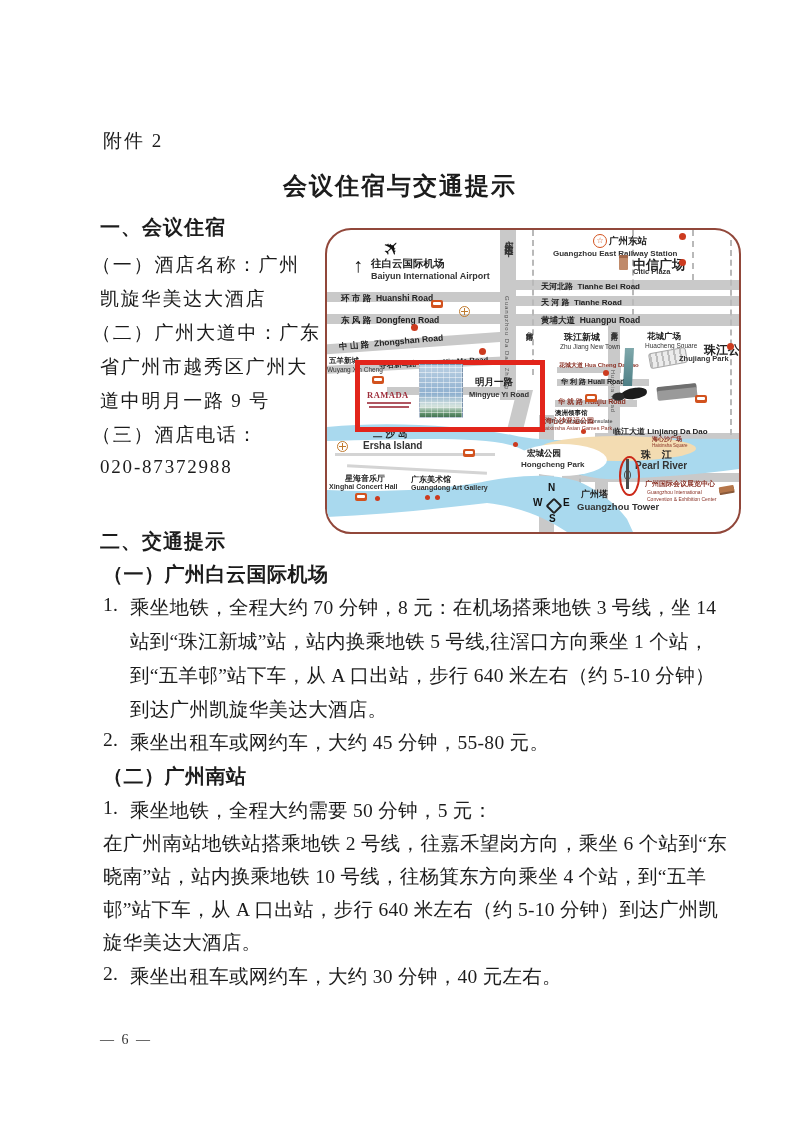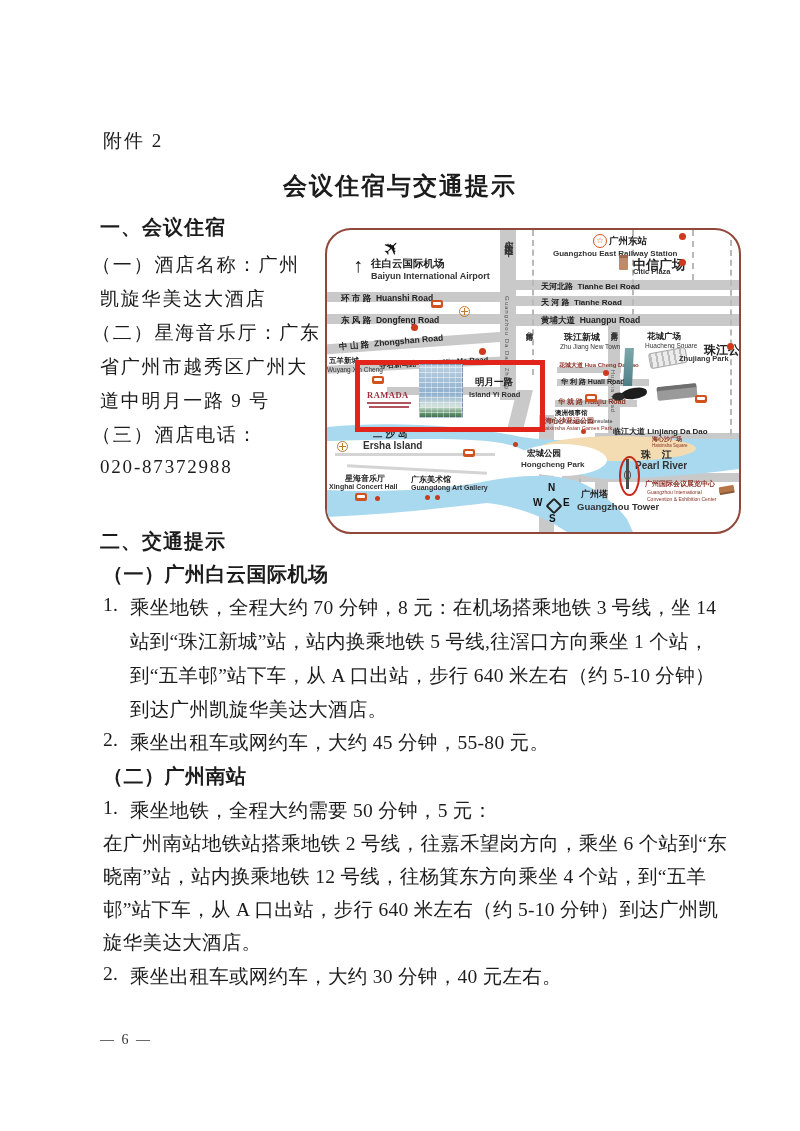--- a/index.html
+++ b/index.html
@@ -67,21 +67,21 @@
 <body>
 
 <div class="page">
 
   <div class="abs attach" style="left:103px;top:128px;">附件 2</div>
   <div class="abs doctitle" style="left:0;top:170px;width:800px;text-align:center;">会议住宿与交通提示</div>
   <div class="abs h1" style="left:100px;top:214px;">一、会议住宿</div>
 
   <div class="abs colline" style="left:92px;top:252px;">（一）酒店名称：广州</div>
   <div class="abs colline" style="left:100px;top:286px;">凯旋华美达大酒店</div>
-  <div class="abs colline" style="left:92px;top:320px;">（二）星海音乐厅：广东</div>
+  <div class="abs colline" style="left:92px;top:320px;">（二）广州大道中：广东</div>
   <div class="abs colline" style="left:100px;top:354px;">省广州市越秀区广州大</div>
   <div class="abs colline" style="left:100px;top:388px;">道中明月一路 9 号</div>
   <div class="abs colline" style="left:92px;top:422px;">（三）酒店电话：</div>
   <div class="abs colline" style="left:100px;top:456px;">020-87372988</div>
 
   <div class="map">
 
     <div class="road-v" style="left:173px;top:0;width:16px;height:170px;"></div>
     <div class="road-v" style="left:212px;top:185px;width:15px;height:117px;"></div>
     <div class="road-v" style="left:185px;top:160px;width:16px;height:40px;transform:skewX(-14deg);"></div>
@@ -146,21 +146,21 @@
     <div class="mlabel" style="left:2px;top:126px;font-size:7.5px;">五羊新城</div>
     <div class="elabel" style="left:0px;top:136px;font-size:6.5px;">Wuyang Xin Cheng</div>
 
     <div class="redbox"></div>
     <div class="bus" style="left:45px;top:146px;z-index:7;"></div>
     <div class="ramada" style="left:40px;top:160px;z-index:7;">RAMADA</div>
     <div class="ramadabar" style="left:40px;top:172px;width:44px;z-index:7;"></div>
     <div class="ramadabar" style="left:42px;top:176px;width:40px;z-index:7;"></div>
     <div class="hotelphoto" style="left:92px;top:134px;z-index:7;"></div>
     <div class="mlabel" style="left:148px;top:146px;font-size:9.5px;z-index:7;">明月一路</div>
-    <div class="elabel" style="left:142px;top:160px;font-size:7.5px;font-weight:bold;z-index:7;">Island Yi Road</div>
+    <div class="elabel" style="left:142px;top:160px;font-size:7.5px;font-weight:bold;z-index:7;">Mingyue Yi Road</div>
 
     <div class="mlabel" style="left:237px;top:101px;font-size:9px;">珠江新城</div>
     <div class="elabel" style="left:233px;top:113px;font-size:6.5px;">Zhu Jiang New Town</div>
     <div class="mlabel" style="left:320px;top:101px;font-size:8.5px;">花城广场</div>
     <div class="elabel" style="left:318px;top:112px;font-size:6.5px;">Huacheng Square</div>
     <div class="mlabel redlabel" style="left:232px;top:131px;font-size:6px;"><span>花城大道</span>&nbsp;<span>Hua Cheng Da Dao</span></div>
     <div class="mlabel" style="left:234px;top:147px;font-size:7px;"><span>华 利 路</span>&nbsp;<span>Huali Road</span></div>
     <div class="mlabel redlabel" style="left:231px;top:167px;font-size:7px;"><span>华 就 路</span>&nbsp;<span>Huajiu Road</span></div>
     <div class="mlabel" style="left:228px;top:179px;font-size:6.5px;">澳洲领事馆</div>
     <div class="elabel" style="left:224px;top:188px;font-size:5.5px;">The Australian Consulate</div>
@@ -231,20 +231,20 @@
   <div class="abs bodyline" style="left:130px;top:628px;">站到“珠江新城”站，站内换乘地铁 5 号线,往滘口方向乘坐 1 个站，</div>
   <div class="abs bodyline" style="left:130px;top:662px;">到“五羊邨”站下车，从 A 口出站，步行 640 米左右（约 5-10 分钟）</div>
   <div class="abs bodyline" style="left:130px;top:696px;">到达广州凯旋华美达大酒店。</div>
   <div class="abs bodyline" style="left:103px;top:729px;">2.</div>
   <div class="abs bodyline" style="left:130px;top:729px;">乘坐出租车或网约车，大约 45 分钟，55-80 元。</div>
 
   <div class="abs h2" style="left:103px;top:763px;text-align:right;">（二）广州南站</div>
   <div class="abs bodyline" style="left:103px;top:797px;">1.</div>
   <div class="abs bodyline" style="left:130px;top:797px;">乘坐地铁，全程大约需要 50 分钟，5 元：</div>
   <div class="abs bodyline" style="left:103px;top:830px;">在广州南站地铁站搭乘地铁 2 号线，往嘉禾望岗方向，乘坐 6 个站到“东</div>
-  <div class="abs bodyline" style="left:103px;top:863px;">晓南”站，站内换乘地铁 12 号线，往杨箕东方向乘坐 4 个站，到“五羊</div>
+  <div class="abs bodyline" style="left:103px;top:863px;">晓南”站，站内换乘地铁 10 号线，往杨箕东方向乘坐 4 个站，到“五羊</div>
   <div class="abs bodyline" style="left:103px;top:896px;">邨”站下车，从 A 口出站，步行 640 米左右（约 5-10 分钟）到达广州凯</div>
   <div class="abs bodyline" style="left:103px;top:929px;">旋华美达大酒店。</div>
   <div class="abs bodyline" style="left:103px;top:963px;">2.</div>
   <div class="abs bodyline" style="left:130px;top:963px;">乘坐出租车或网约车，大约 30 分钟，40 元左右。</div>
 
   <div class="abs pageno" style="left:100px;top:1032px;">— 6 —</div>
 </div>
 
 </body></html>

